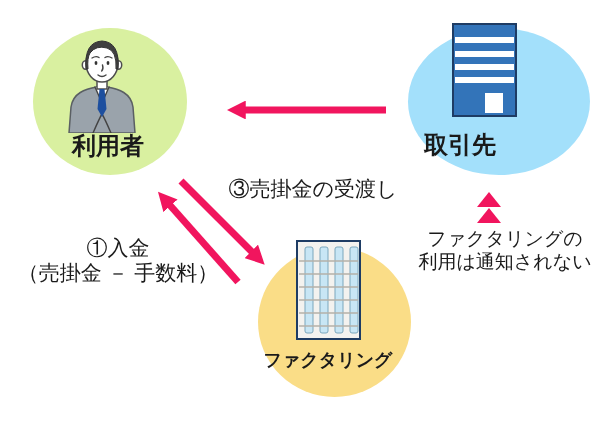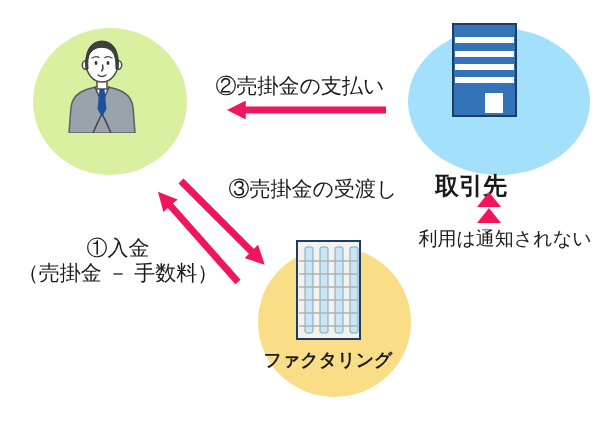--- a/index.html
+++ b/index.html
@@ -57,31 +57,32 @@
     <ellipse class="skin" cx="39" cy="26" rx="16" ry="19"></ellipse>
     <path class="hair" d="M23,32 Q21,5 39,4 Q57,5 55,32 L53,32 Q54,14 44,11 Q33,8 27,16 Q24,21 25,32 Z"></path>
     <path class="face-line" d="M29,21 q4,-2.5 7,-0.5"></path>
     <path class="face-line" d="M49,21 q-4,-2.5 -7,-0.5"></path>
     <ellipse fill="#333" cx="33" cy="26" rx="1.4" ry="2"></ellipse>
     <ellipse fill="#333" cx="45" cy="26" rx="1.4" ry="2"></ellipse>
     <path class="face-line" d="M39.5,28 q1.2,4 -0.8,6"></path>
     <path class="face-line" d="M35,38 q4,3 8,0"></path>
     <polygon class="tie" points="36.5,52 41.5,52 43.5,72 39,80 34.5,72"></polygon>
   </svg>
+  <div class="node-label" style="left:108px;top:132px;">利用者</div>
 
   <div class="circle client"></div>
   <svg class="icon-svg" style="left:452px;top:23px;" width="65" height="94" viewBox="0 0 65 94" aria-hidden="true">
     <rect class="bldg-blue" x="1" y="1" width="63" height="92"></rect>
     <rect class="stripe" x="3" y="14" width="59" height="6"></rect>
     <rect class="stripe" x="3" y="28" width="59" height="6"></rect>
     <rect class="stripe" x="3" y="41" width="59" height="6"></rect>
     <rect class="stripe" x="3" y="54" width="59" height="6"></rect>
     <rect class="stripe" x="33" y="70" width="18" height="20"></rect>
   </svg>
-  <div class="node-label" style="left:471px;top:131px;margin-top:41px;">取引先</div>
+  <div class="node-label" style="left:460px;top:131px;">取引先</div>
 
   <div class="circle factoring"></div>
   <svg class="icon-svg" style="left:296px;top:240px;" width="65" height="100" viewBox="0 0 65 100" aria-hidden="true">
     <rect class="bldg-light" x="1" y="1" width="63" height="98"></rect>
     <rect class="win-strip" x="9" y="7" width="8" height="86" rx="2"></rect>
     <rect class="win-strip" x="24" y="7" width="8" height="86" rx="2"></rect>
     <rect class="win-strip" x="39" y="7" width="8" height="86" rx="2"></rect>
     <rect class="win-strip" x="54" y="7" width="8" height="86" rx="2"></rect>
     <line class="floor-line" x1="3" y1="21" x2="62" y2="21"></line>
     <line class="floor-line" x1="3" y1="34" x2="62" y2="34"></line>
@@ -100,24 +101,24 @@
         <path class="pink-fill" d="M0,0 L10,5 L0,10 Z"></path>
       </marker>
     </defs>
     <path class="pink-stroke" d="M386,110 L242,110" marker-end="url(#ah)"></path>
     <path class="pink-stroke" d="M181,181 L254,254" marker-end="url(#ah)"></path>
     <path class="pink-stroke" d="M238,282 L168,203" marker-end="url(#ah)"></path>
     <polygon class="pink-fill" points="477,207 501,207 489,192"></polygon>
     <polygon class="pink-fill" points="477,223 501,223 489,208"></polygon>
   </svg>
 
-  <div class="flow-label" style="left:300px;top:73px;">②売掛金の支払い</div>
   <div class="flow-label" style="left:313px;top:176px;text-align:center;">③売掛金の受渡し</div>
   <div class="flow-label" style="left:118px;top:235px;">
     <div>①入金</div>
     <div>（売掛金 － 手数料）</div>
   </div>
 
   <div class="note-label" style="left:505px;top:227px;">
+    <div>ファクタリングの</div>
     <div>利用は通知されない</div>
   </div>
 
 </div>
 
 </body></html>

